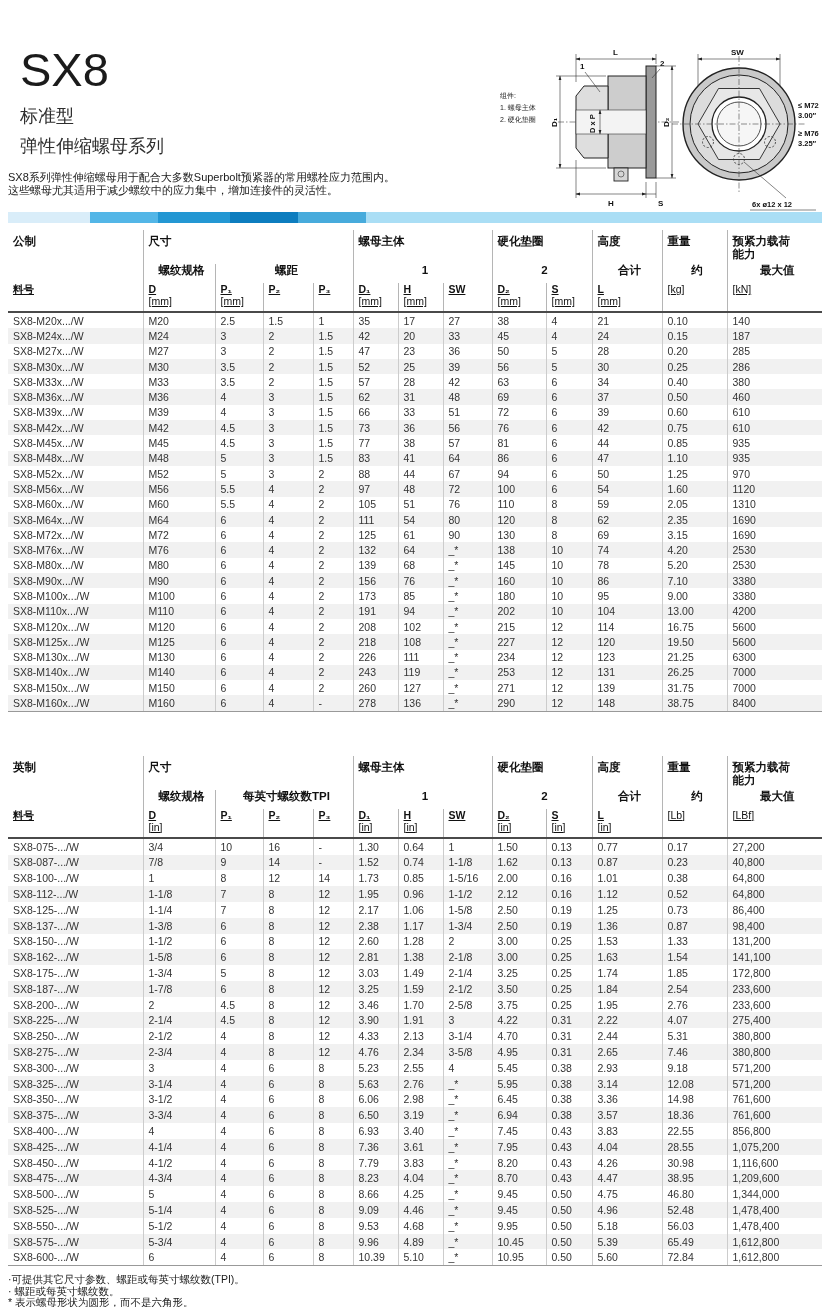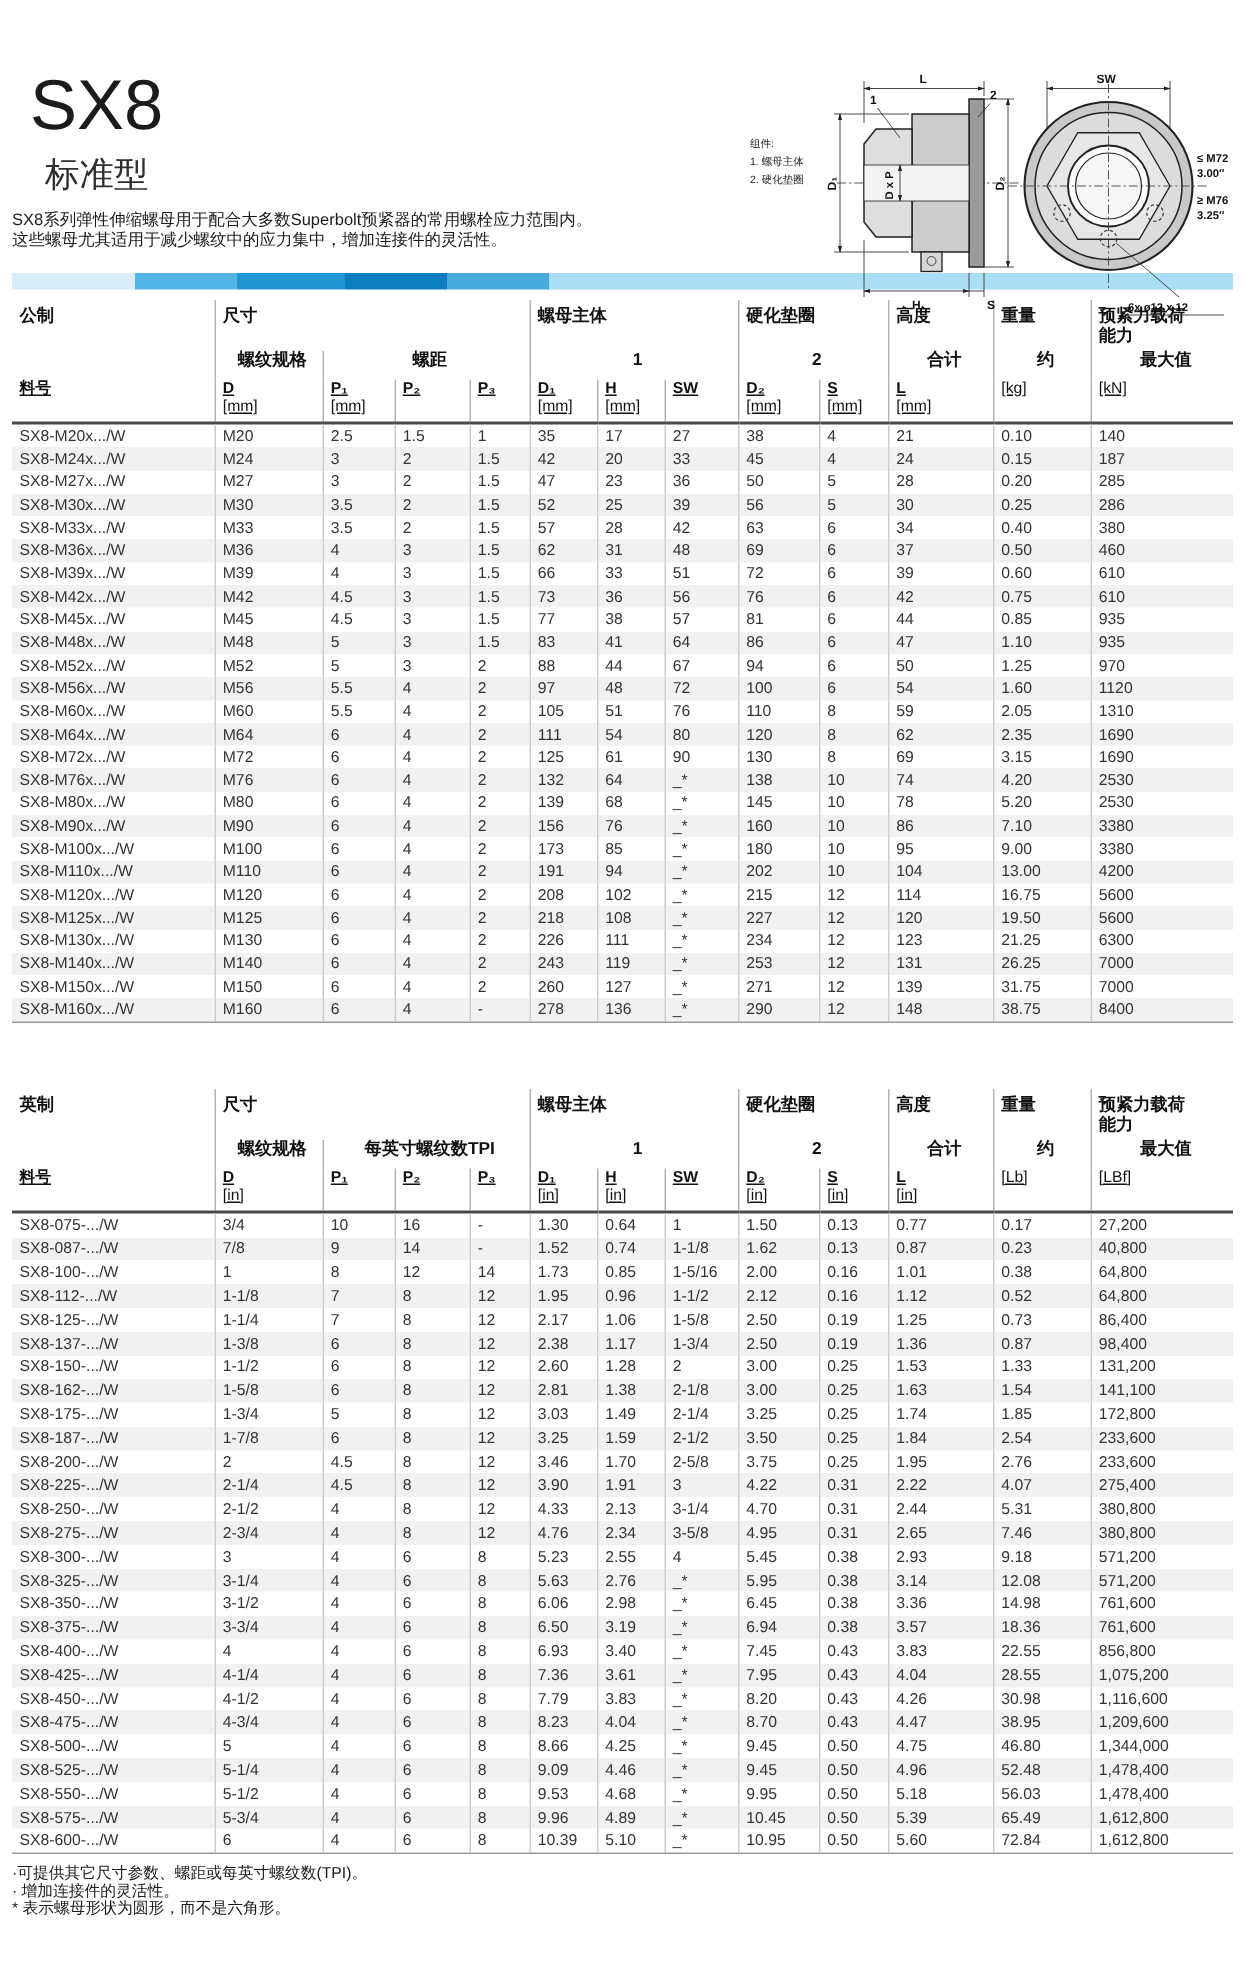--- a/index.html
+++ b/index.html
@@ -1,20 +1,20 @@
 <!DOCTYPE html>
 <html><head>
 <meta charset="utf-8">
 <style>
   html,body{margin:0;padding:0;background:#fff;}
   .page{position:relative;width:830px;height:1307px;background:#fff;overflow:hidden;
         font-family:"Liberation Sans","DejaVu Sans",sans-serif;color:#222;}
   
   .title{margin:46px 0 0 20px;font-size:47px;line-height:48px;font-weight:400;color:#1b1b1b;}
-  .subtitle{margin:7px 0 0 30px;font-size:23px;line-height:30px;font-weight:400;color:#2e2e2e;}
+  .subtitle{margin:7px 0 0 20px;font-size:18px;line-height:30px;font-weight:400;color:#2e2e2e;}
   .desc{margin:10px 0 0 8px;font-size:11px;line-height:13px;color:#1a1a1a;}
   
   .stripe{margin:15px 8px 0 8px;height:11px;
     background:linear-gradient(to right,
       #d9edf9 0px,#d9edf9 82px,
       #53b6e7 82px,#53b6e7 150px,
       #2397d3 150px,#2397d3 222px,
       #0d7dbf 222px,#0d7dbf 290px,
       #47abdc 290px,#47abdc 358px,
       #aadef5 358px,#aadef5 100%);}
@@ -133,20 +133,21 @@
         <line class="thin" x1="248" y1="136" x2="290" y2="172"></line>
         <text class="t75b" x="256" y="181">6x ø12 x 12</text>
         <line class="thin" x1="254" y1="184" x2="320" y2="184"></line>
       </g>
     </svg>
   </figure>
 
   <h1 class="title">SX8</h1>
   <div class="subtitle">
     <div>标准型</div>
+    <div>弹性伸缩螺母系列</div>
   </div>
   <div class="desc">
     <div>SX8系列弹性伸缩螺母用于配合大多数Superbolt预紧器的常用螺栓应力范围内。</div>
     <div>这些螺母尤其适用于减少螺纹中的应力集中，增加连接件的灵活性。</div>
   </div>
 
   <div class="stripe"></div>
 
   <table class="m-table">
     <colgroup>
@@ -1126,17 +1127,17 @@
           <td>0.50</td>
           <td>5.60</td>
           <td>72.84</td>
           <td>1,612,800</td>
         </tr>
       </tbody>
   </table>
 
   <div class="footnotes">
     <div>·可提供其它尺寸参数、螺距或每英寸螺纹数(TPI)。</div>
-    <div>· 增加连接件的灵活性。</div>
+    <div>· 螺距或每英寸螺纹数。</div>
     <div>* 表示螺母形状为圆形，而不是六角形。</div>
   </div>
 
 </div>
 
 </body></html>

